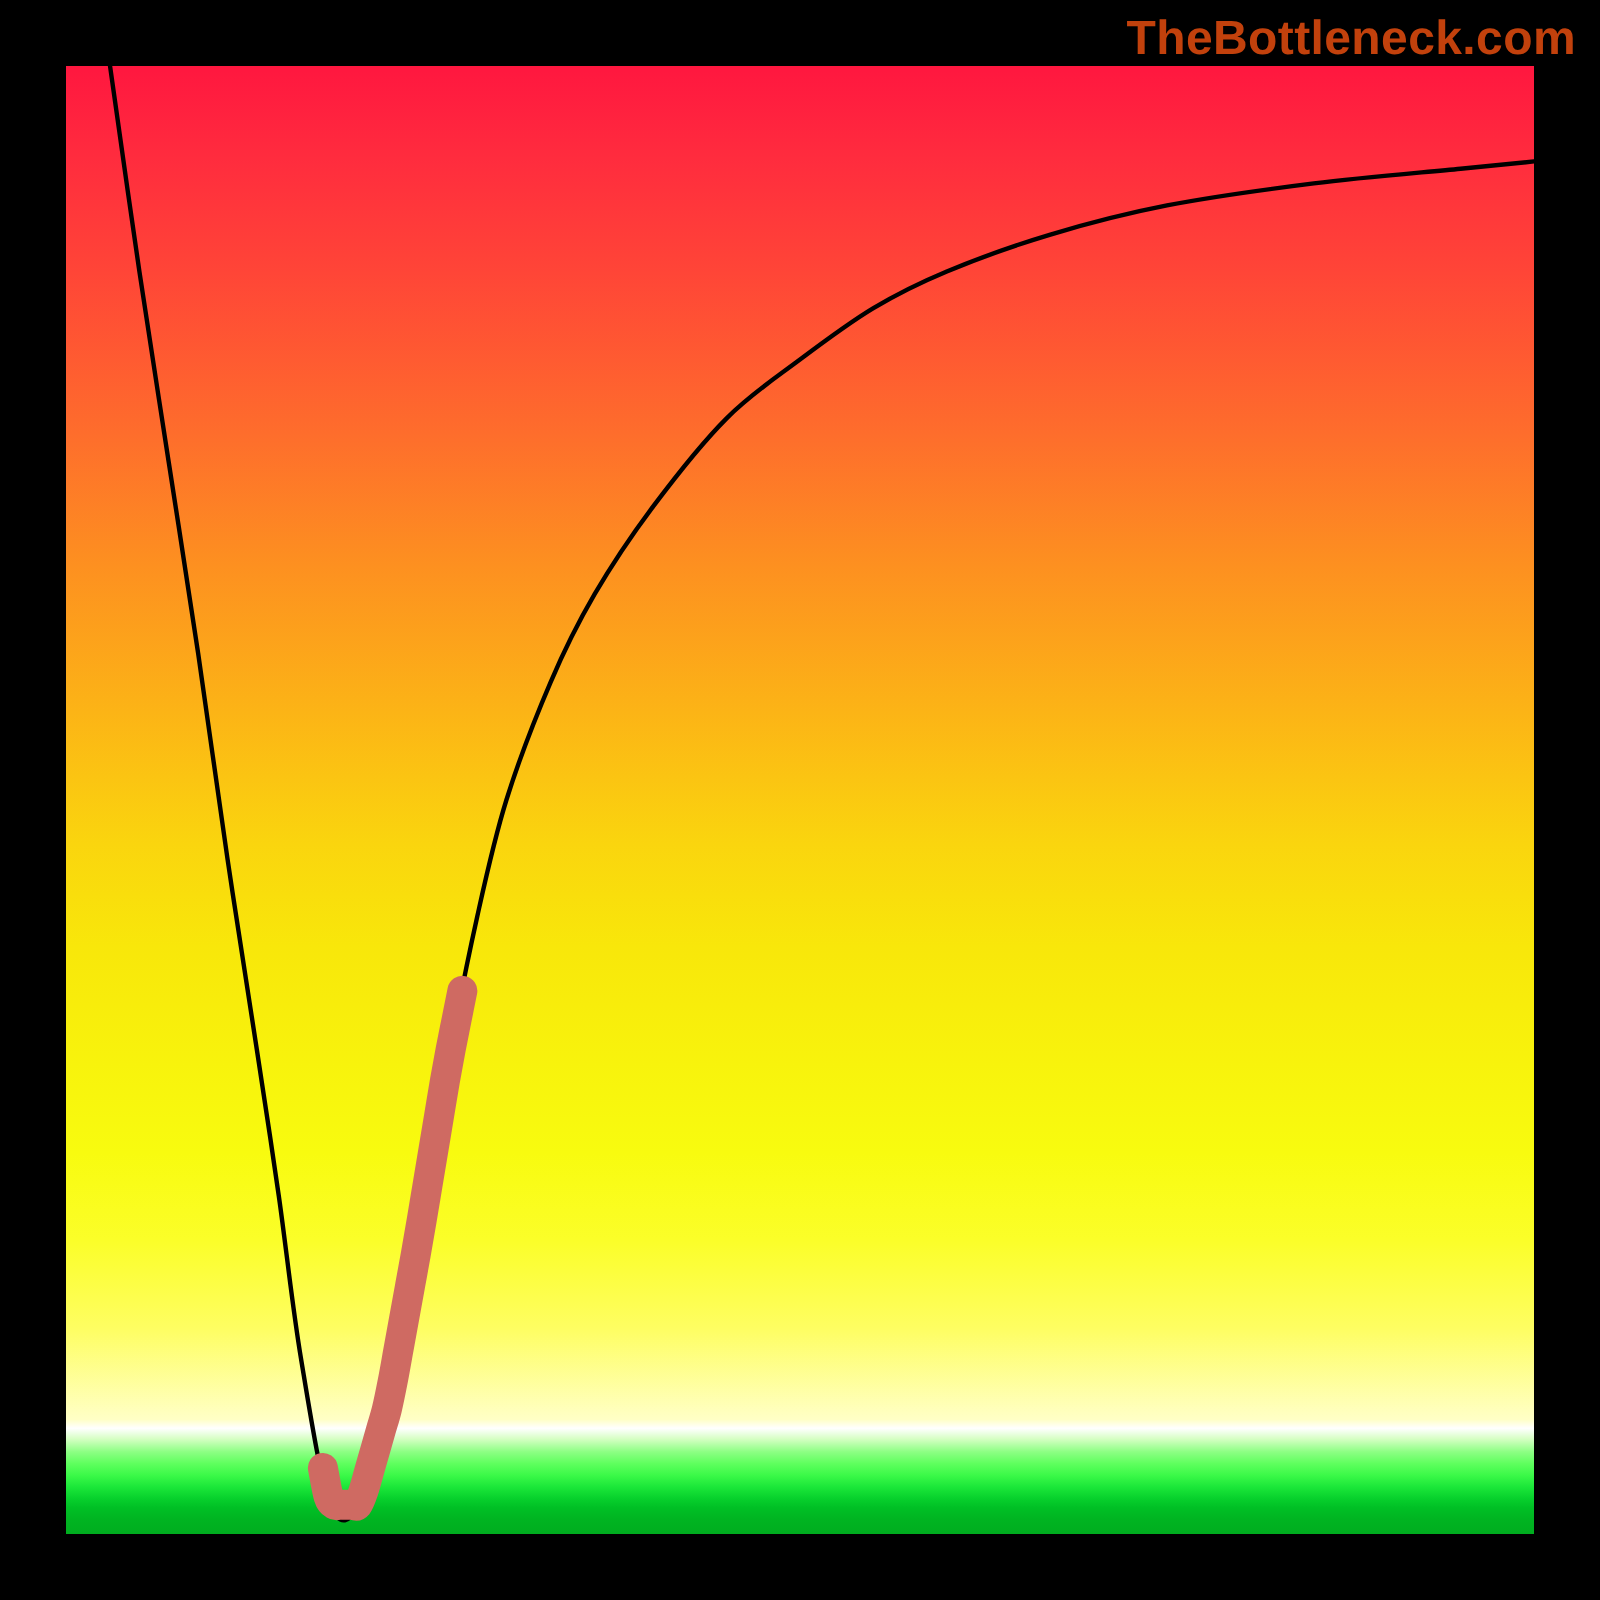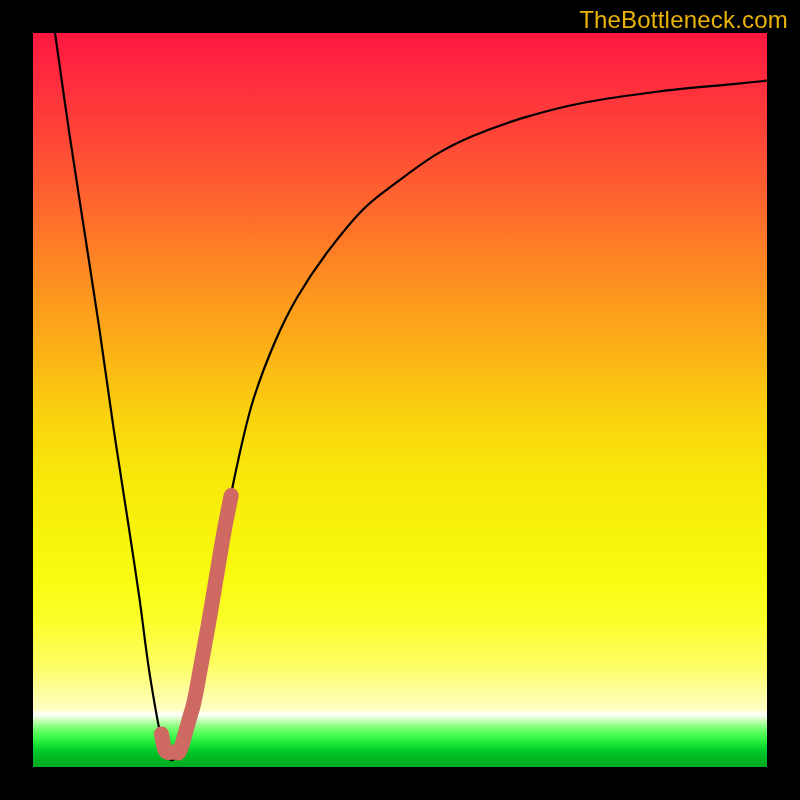--- a/index.html
+++ b/index.html
@@ -46,23 +46,23 @@
       #07d02c 97.6%,
       #00c025 98.2%,
       #00b421 99%,
       #00ad1f 100%
     );
   }
   .watermark {
     position: absolute;
     top: 6px;
     right: 12px;
-    color: #eab308;
+    color: #c2410c;
     font-size: 24px;
-    font-weight: 400;
+    font-weight: 700;
     letter-spacing: 0.2px;
     user-select: none;
   }
   svg.curves {
     position: absolute;
     left: 0; top: 0;
     width: 734px; height: 734px;
     overflow: visible;
   }
 </style>

